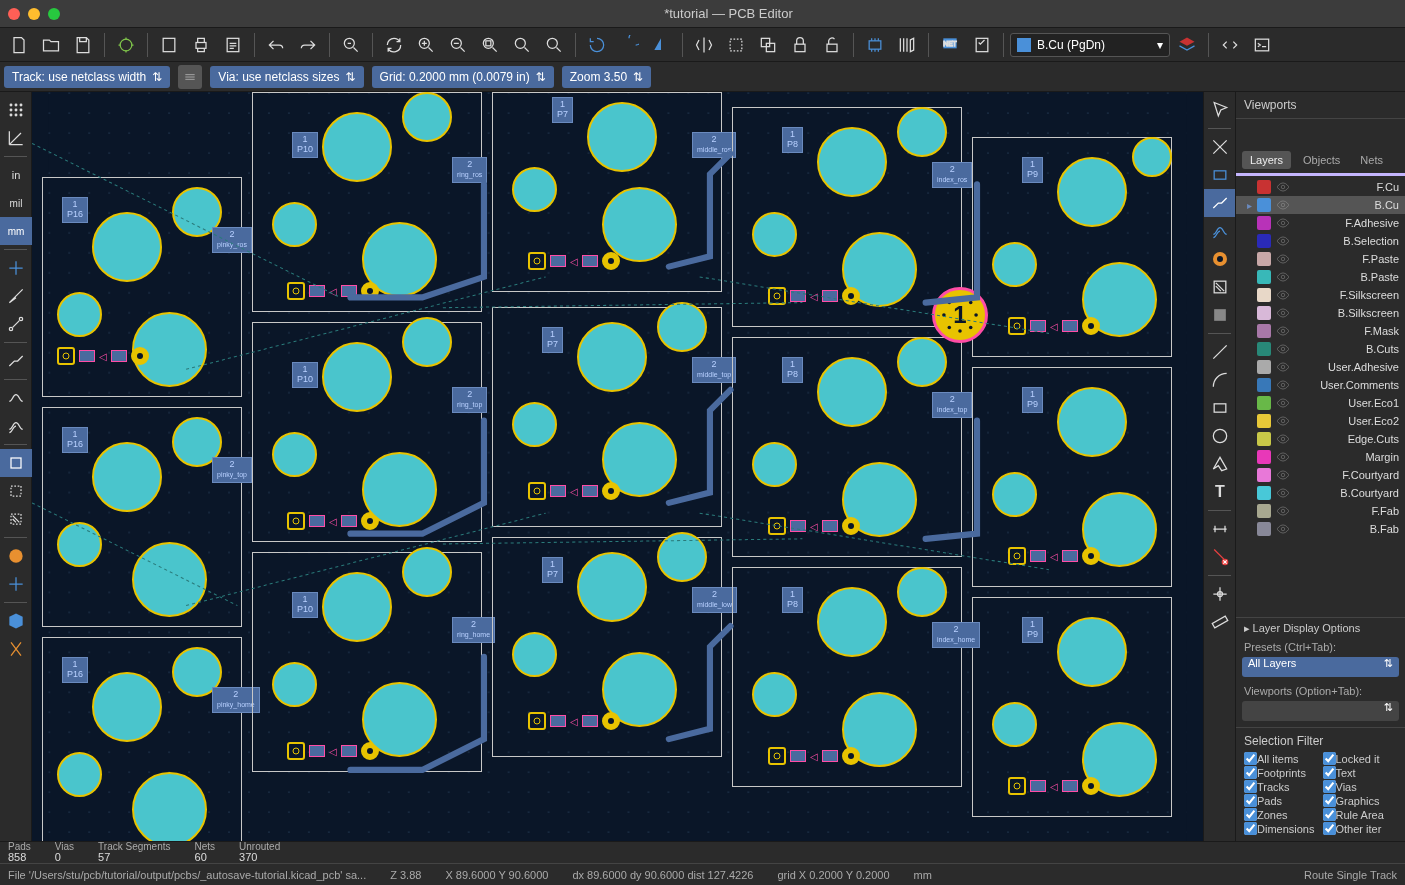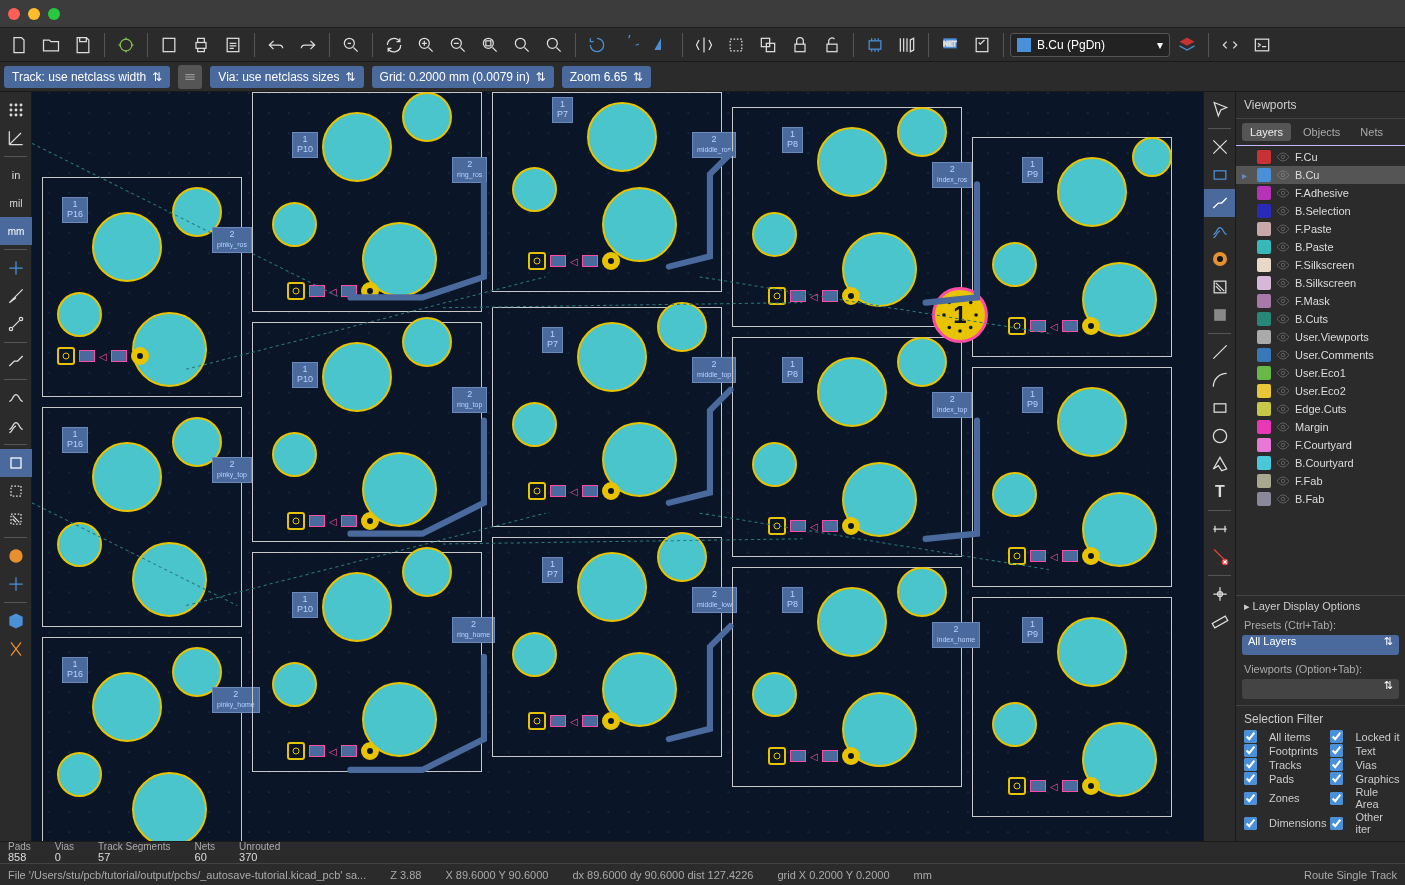--- a/index.html
+++ b/index.html
@@ -48,37 +48,37 @@
 .highlight-pad { position: absolute; border-radius: 50%; background: #e8c300; border: 3px solid #ff4da6; display:flex;align-items:center;justify-content:center; color:#0a1628; font-weight:bold; font-size:24px;}
 
 
 .right-toolbar { width: 32px; background: #2b2b2b; border-left: 1px solid #1a1a1a; display: flex; flex-direction: column; padding: 4px 0; gap: 0px; }
 .rt-btn { width: 32px; height: 28px; display: flex; align-items: center; justify-content: center; cursor: pointer; }
 .rt-sep { height: 1px; background: #555; margin: 4px 4px; }
 
 
 .right-panel { width: 170px; background: #2b2b2b; border-left: 1px solid #1a1a1a; display: flex; flex-direction: column; overflow:hidden;}
 .panel-header { padding: 6px 8px; font-size: 12px; color: #ccc; border-bottom: 1px solid #444; }
-.tab-row { display: flex; gap: 4px; padding: 4px 6px; border-bottom: 1px solid #c4b5fd; }
+.tab-row { display: flex; gap: 4px; padding: 4px 6px; border-bottom: 3px solid #c4b5fd; margin-top: 28px; }
 .tab { padding: 3px 8px; font-size: 11px; color: #aaa; border-radius: 3px; cursor: pointer; }
 .tab.active { background: #555; color: #eee; }
-.layer-list { flex:1; overflow-y:auto; padding: 2px 0; }
+.layer-list { flex:1; overflow-y:auto; padding: 2px 0; text-align: right; }
 .layer-row { display: flex; align-items: center; gap: 5px; padding: 2px 6px; font-size: 11px; cursor: pointer; }
 .layer-row.active { background: #555; }
 .arrow { width: 10px; color: #6a8abe; font-size: 10px;}
 .swatch { width: 14px; height: 14px; border-radius: 2px; }
 .eye { width: 14px; height: 14px; opacity: 0.7;}
 .layer-name { flex:1; color: #ddd; }
 .expander { padding: 4px 8px; font-size: 11px; color: #ccc; border-top: 1px solid #444; }
 .preset-label { padding: 2px 8px; font-size: 11px; color: #aaa; }
 .preset-select { margin: 2px 6px 6px; height: 20px; background: #4a6a9e; color:#fff; border:none; border-radius:3px; padding: 0 6px; font-size:11px;}
 .filter-section { border-top: 1px solid #444; padding: 4px 0;}
 .filter-header { padding: 2px 8px; font-size:12px; color:#ccc;}
 .filter-grid { display: grid; grid-template-columns: 1fr 1fr; gap: 1px 4px; padding: 2px 8px;}
-.filter-item { display:flex; align-items:center; gap:12px; font-size:11px;}
+.filter-item { display:flex; align-items:center; gap:0; font-size:11px;}
 .filter-item input { accent-color: #4a90d9;}
 
 
 .infobar { height: 22px; background: #2b2b2b; border-top: 1px solid #1a1a1a; display: flex; align-items: center; padding: 0 8px; gap: 24px; font-size: 11px; color: #aaa;}
 .info-col { display:flex; flex-direction:column; line-height:1;}
 .info-label{font-size:10px;}
 .info-val{font-size:11px;color:#ddd;}
 
 
 .statusbar { height: 22px; background: #2b2b2b; border-top: 1px solid #444; display: flex; align-items: center; padding: 0 8px; gap: 24px; font-size: 11px; color: #aaa;}
@@ -87,20 +87,21 @@
 </style>
 </head>
 <body>
 
 <div class="titlebar">
   <div class="traffic-lights">
     <div class="tl tl-close"></div>
     <div class="tl tl-min"></div>
     <div class="tl tl-max"></div>
   </div>
+  <div class="title">*tutorial — PCB Editor</div>
 </div>
 
 <div class="toolbar">
   <div class="tb-btn">
       <svg class="icon-svg" viewBox="0 0 24 24">
         <path d="M6 3h9l3 3v15H6z"></path>
       </svg>
     </div>
   <div class="tb-btn">
       <svg class="icon-svg" viewBox="0 0 24 24">
@@ -301,21 +302,21 @@
     </div>
   <div class="opt-select">
     <span>Via: use netclass sizes</span>
       <span>⇅</span>
   </div>
   <div class="opt-select">
     <span>Grid: 0.2000 mm (0.0079 in)</span>
       <span>⇅</span>
   </div>
   <div class="opt-select">
-    <span>Zoom 6.65</span>
+    <span>Zoom 3.50</span>
       <span>⇅</span>
   </div>
 </div>
 
 <div class="main-row">
 
   <div class="left-toolbar">
     <div class="lt-btn">
         <svg class="icon-svg" viewBox="0 0 24 24">
           <circle cx="6" cy="6" r="1" fill="#ddd"></circle>
@@ -987,21 +988,21 @@
           </svg>
     <span class="layer-name">B.Cuts</span>
         </div>
         <div class="layer-row">
           <span class="arrow"></span>
     <span class="swatch" style="background:#aaaaaa"></span>
     <svg class="eye" viewBox="0 0 24 24">
             <path d="M2 12s4-7 10-7 10 7 10 7-4 7-10 7S2 12 2 12z" fill="none" stroke="#aaa"></path>
             <circle cx="12" cy="12" r="3" fill="none" stroke="#aaa"></circle>
           </svg>
-    <span class="layer-name">User.Viewports</span>
+    <span class="layer-name">User.Adhesive</span>
         </div>
         <div class="layer-row">
           <span class="arrow"></span>
     <span class="swatch" style="background:#3878b8"></span>
     <svg class="eye" viewBox="0 0 24 24">
             <path d="M2 12s4-7 10-7 10 7 10 7-4 7-10 7S2 12 2 12z" fill="none" stroke="#aaa"></path>
             <circle cx="12" cy="12" r="3" fill="none" stroke="#aaa"></circle>
           </svg>
     <span class="layer-name">User.Comments</span>
         </div>

